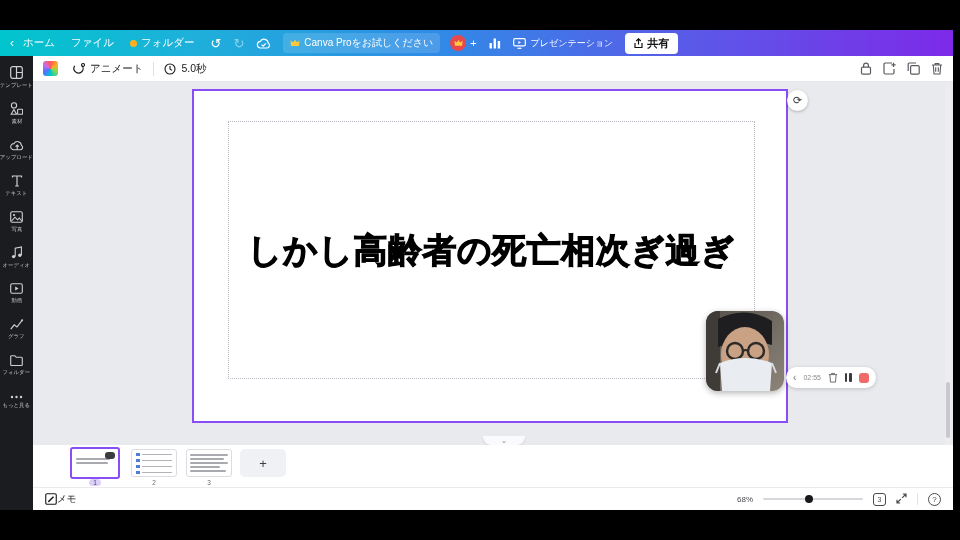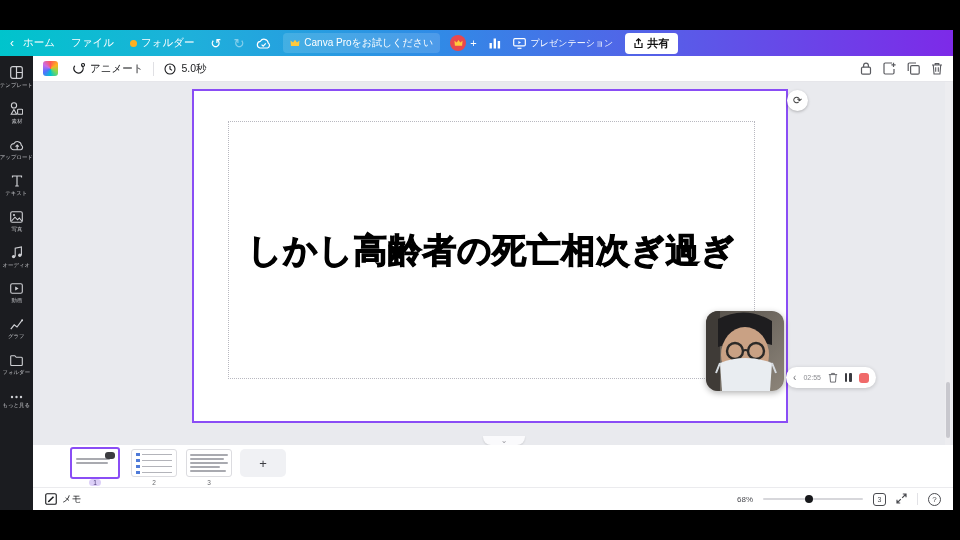--- a/index.html
+++ b/index.html
@@ -79,21 +79,21 @@
     display:flex; align-items:center; justify-content:center; font-size:13px; color:#3c3d42; cursor:pointer; }
   .mini-line { height:2px; background:#a9aab0; border-radius:1px; margin:2px 3px 0 3px; }
   .mini-blob { position:absolute; right:3px; top:3px; width:10px; height:7px; background:#3c3c40; border-radius:3px; }
   .mini-row { display:flex; align-items:center; gap:2px; margin:2.5px 4px 0 4px; }
   .mini-sq { width:3.5px; height:3.5px; background:#4f7bd9; flex:none; }
   .mini-row i { display:block; height:1.5px; background:#b3b4ba; flex:1; }
 
   
   .statusbar { position:absolute; left:33px; top:457px; width:920px; height:23px; background:#fff;
     border-top:1px solid #ebebee; display:flex; align-items:center; padding:0 12px; }
-  .notes { display:flex; gap:5px; font-size:9.5px; color:#18191c; cursor:pointer; }
+  .notes { display:flex; font-size:9.5px; color:#18191c; cursor:pointer; }
   .sb-right { margin-left:auto; display:flex; align-items:center; gap:10px; }
   .zoom-pct { font-size:8px; color:#4a4b50; }
   .slider { position:relative; width:100px; height:2px; background:#d7d7db; border-radius:1px; cursor:pointer; }
   .slider i { position:absolute; left:42px; top:-3px; width:8px; height:8px; background:#17181b; border-radius:50%; display:block; }
   .pages-btn { width:13px; height:13px; border:1.3px solid #4a4b50; border-radius:3px; font-size:7px; color:#4a4b50;
     display:flex; align-items:center; justify-content:center; cursor:pointer; }
   .expand-btn { font-size:10px; color:#4a4b50; cursor:pointer; }
   .sb-div { width:1px; height:12px; background:#e2e2e6; }
   .help-btn { width:13px; height:13px; border:1.3px solid #4a4b50; border-radius:50%; font-size:8px; color:#4a4b50;
     display:flex; align-items:center; justify-content:center; cursor:pointer; }

